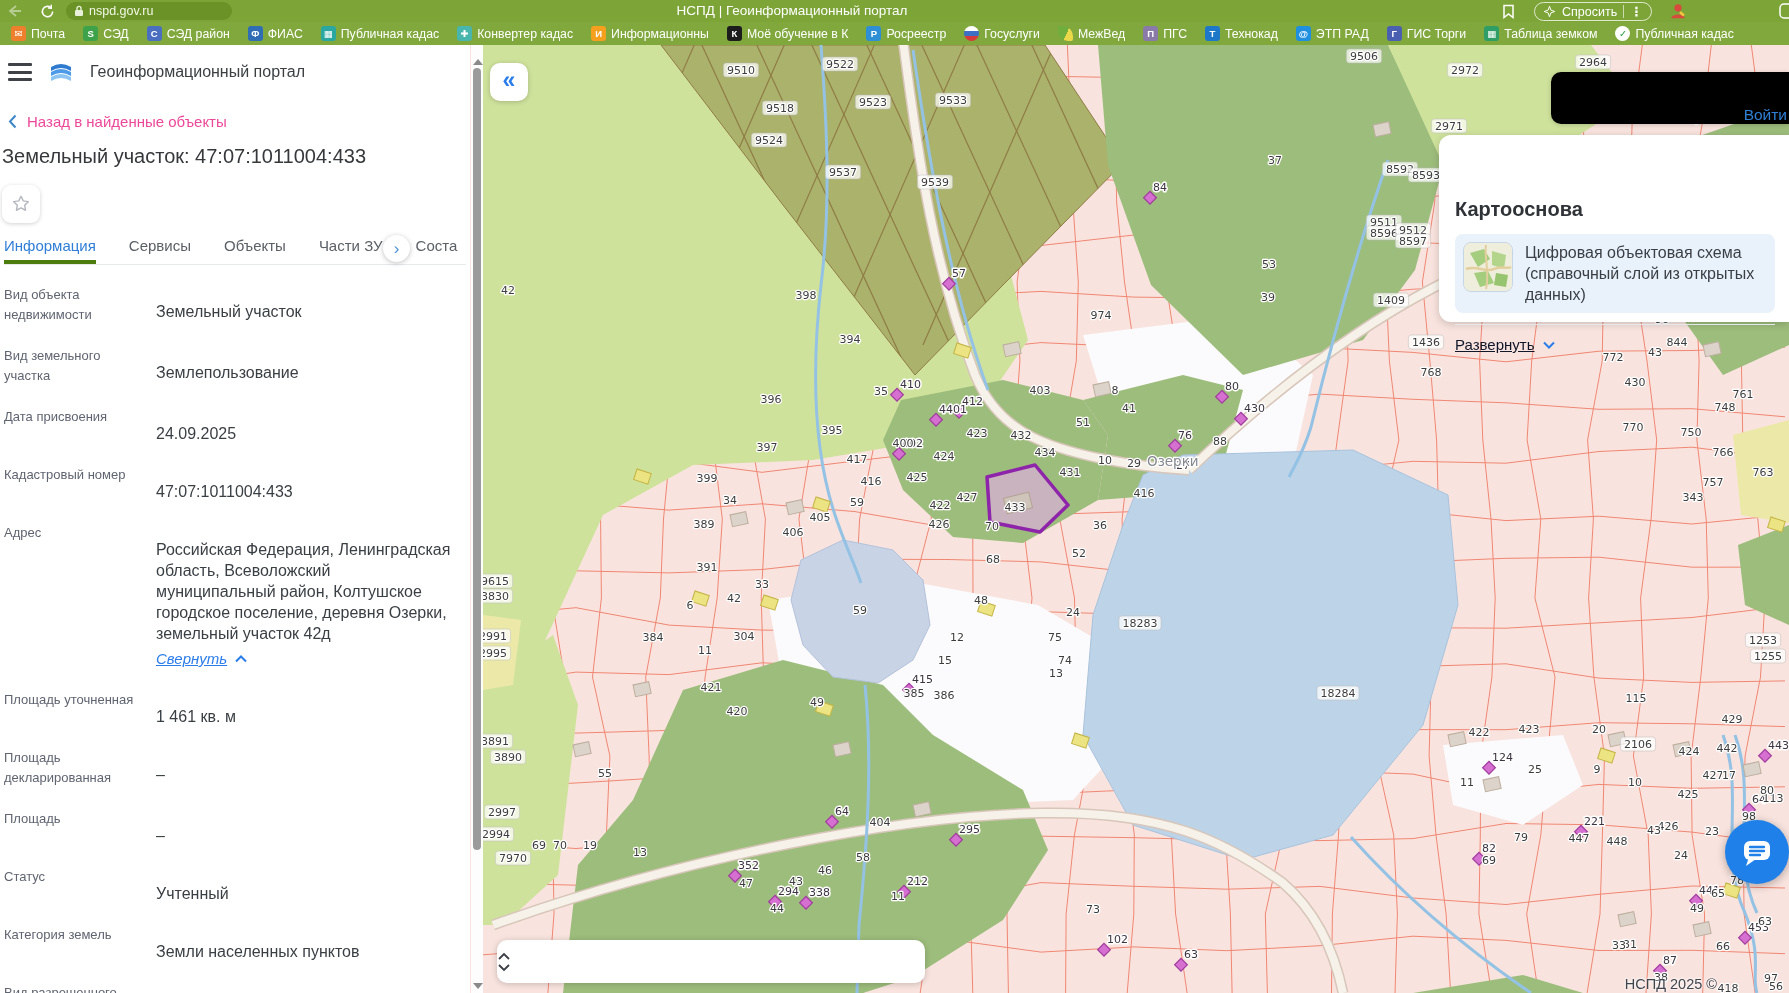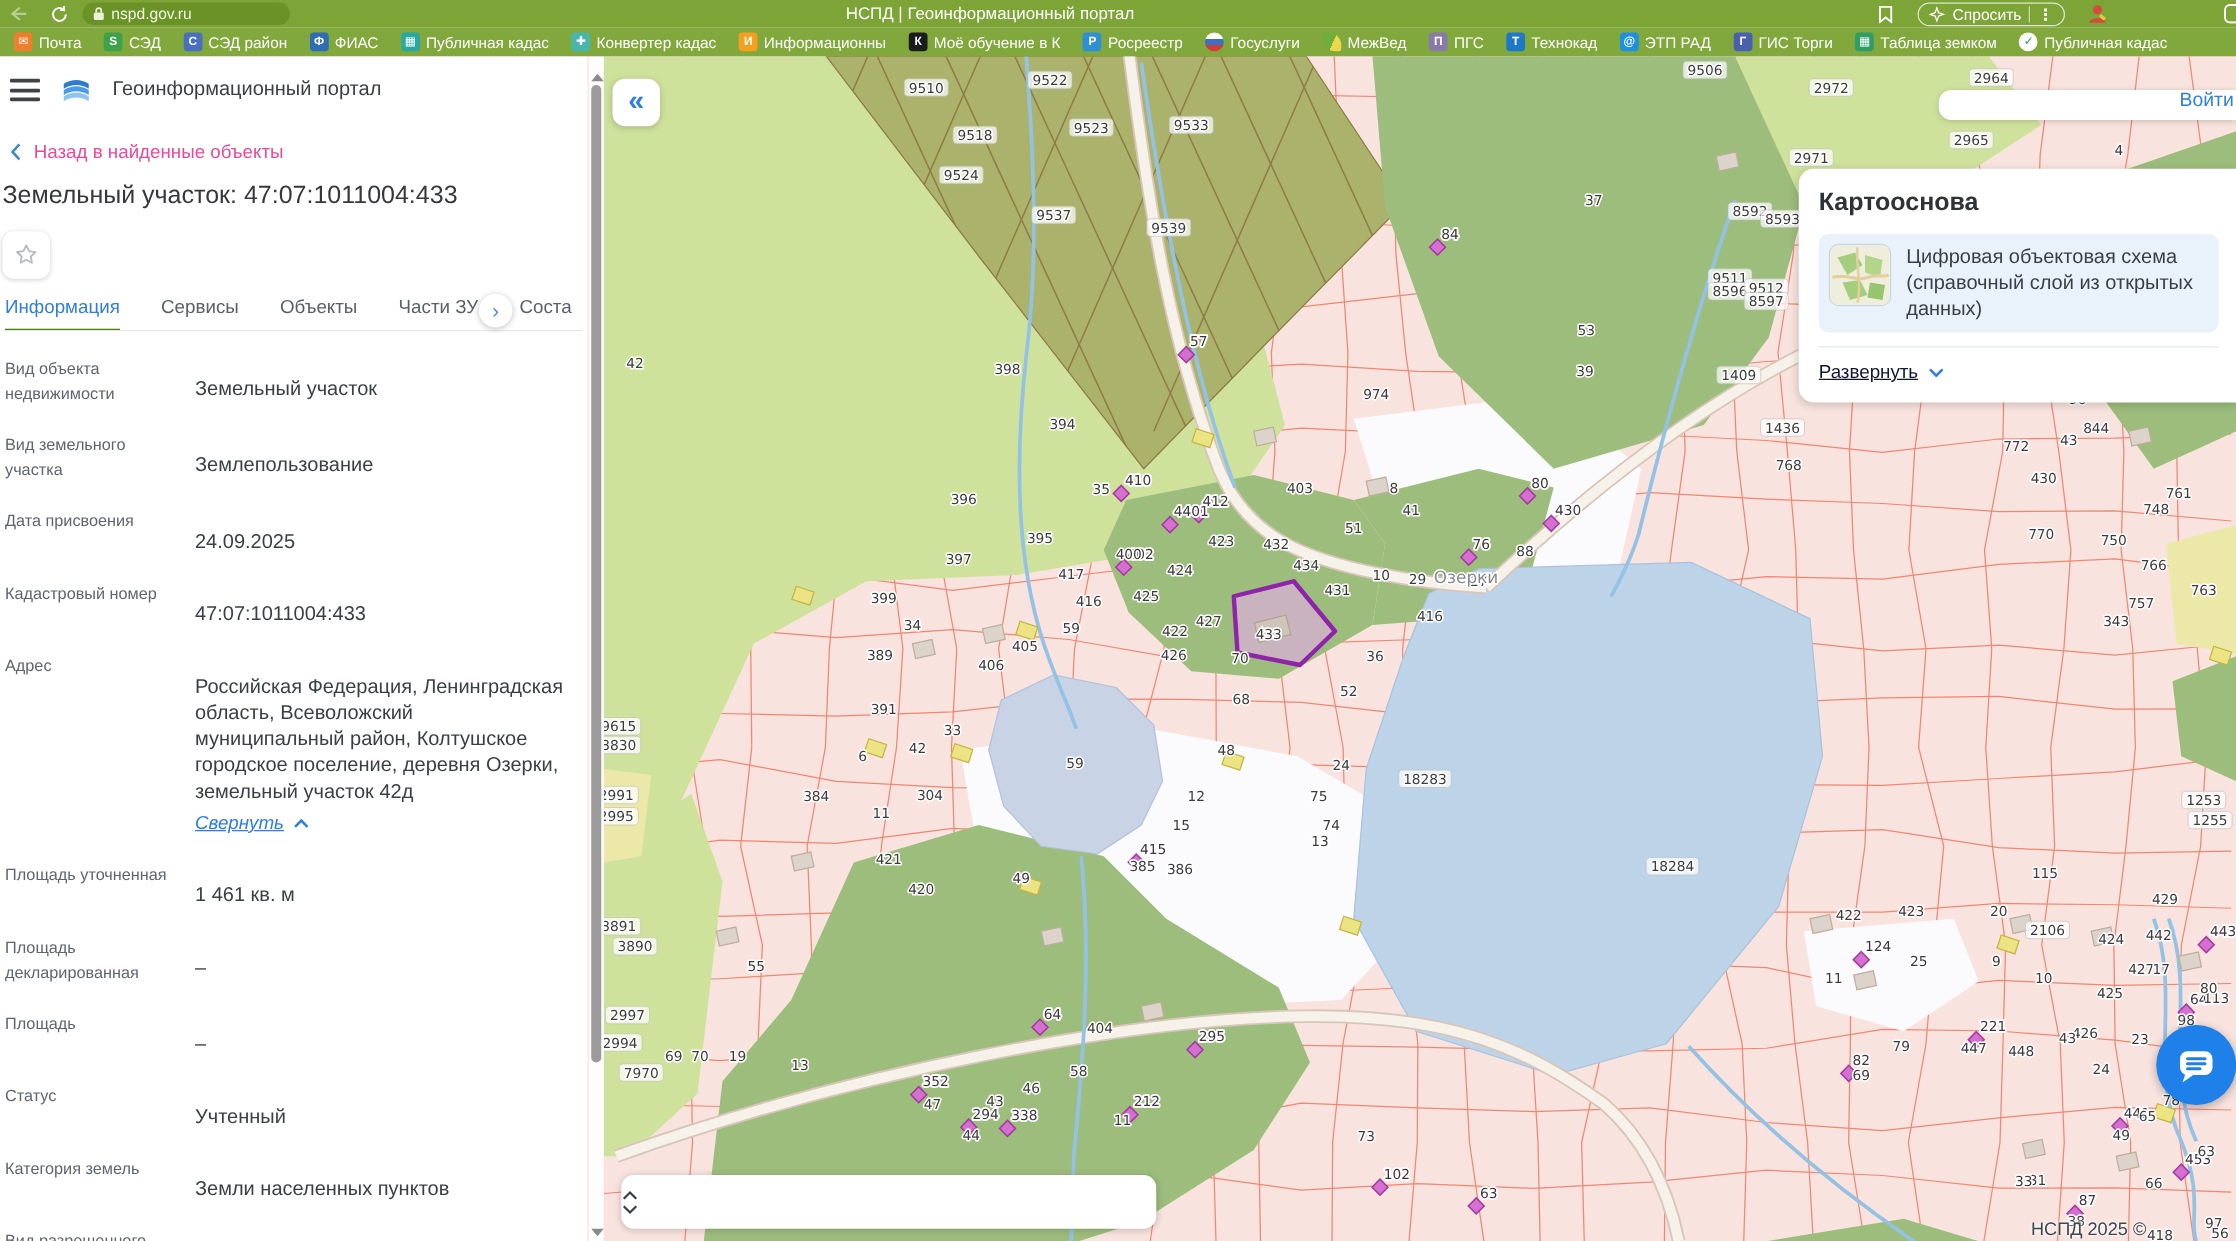--- a/index.html
+++ b/index.html
@@ -23,45 +23,45 @@
   #app-head{position:absolute;left:8px;top:14px;display:flex;align-items:center;gap:16px;}
   #hamburger{width:24px;height:18px;display:flex;flex-direction:column;justify-content:space-between;cursor:pointer;}
   #hamburger span{display:block;height:3px;background:#3f4347;border-radius:1px;}
   #app-title{font-size:16px;color:#3c4043;}
   #back-link{position:absolute;left:8px;top:68px;display:flex;align-items:center;gap:10px;color:#ec4899;font-size:15px;cursor:pointer;}
   #obj-title{position:absolute;left:2px;top:100px;font-size:20px;color:#36383b;}
   #fav-btn{position:absolute;left:2px;top:140px;width:38px;height:38px;border-radius:9px;background:#fff;
     box-shadow:0 1px 4px rgba(0,0,0,.18);display:flex;align-items:center;justify-content:center;cursor:pointer;}
   #tabs{position:absolute;left:4px;top:192px;width:462px;height:27px;display:flex;gap:33px;border-bottom:1px solid #e7e9ec;overflow:hidden;}
   .tab{font-size:15px;color:#5b6066;white-space:nowrap;cursor:pointer;padding-bottom:9px;}
-  .tab.active{color:#2f7ed8;border-bottom:1px solid #4d7c0f;}
+  .tab.active{color:#2f7ed8;border-bottom:4px solid #4d7c0f;}
   #tab-scroll{position:absolute;left:383px;top:190px;width:27px;height:27px;border-radius:50%;background:#fff;
     box-shadow:0 1px 5px rgba(0,0,0,.25);display:flex;align-items:center;justify-content:center;
     color:#4a90d9;font-size:17px;cursor:pointer;z-index:5;}
   #fields{position:absolute;left:4px;top:240px;width:450px;}
   .frow{display:grid;grid-template-columns:136px 1fr;column-gap:16px;margin-bottom:21px;}
   .flabel{font-size:13px;line-height:20px;color:#5f6470;}
   .fvalue{font-size:16px;line-height:21px;color:#3a3f44;margin-top:16px;}
   .collapse-link{margin-top:4px;display:flex;align-items:center;gap:8px;color:#2b7de9;font-size:15px;cursor:pointer;}
   .collapse-link u{text-decoration:underline;font-style:italic;}
   
   #sb-scroll{position:absolute;left:471px;top:45px;width:12px;height:948px;background:#fdfdfd;z-index:31;}
   #sb-thumb{position:absolute;left:2px;top:23px;width:8px;height:782px;background:#9b9b9b;border-radius:4px;cursor:pointer;}
   .sb-arrow{position:absolute;left:2px;width:0;height:0;border-left:5px solid transparent;border-right:5px solid transparent;}
   
   #map{position:absolute;left:483px;top:45px;width:1306px;height:948px;z-index:10;}
   #collapse-btn{position:absolute;left:7px;top:18px;width:38px;height:38px;background:#fff;border-radius:10px;
     box-shadow:0 1px 5px rgba(0,0,0,.2);display:flex;align-items:center;justify-content:center;
     color:#2b7de9;font-size:23px;font-weight:bold;cursor:pointer;z-index:20;padding-bottom:4px;box-sizing:border-box;}
-  #login-bar{position:absolute;right:0;top:27px;width:238px;height:24px;background:#ffffff;border-radius:10px 0 0 10px;
-    box-shadow:0 1px 5px rgba(0,0,0,.18);display:flex;align-items:flex-start;justify-content:flex-end;z-index:20;}
+  #login-bar{position:absolute;right:0;top:27px;width:238px;height:52px;background:#000000;border-radius:10px 0 0 10px;
+    box-shadow:0 1px 5px rgba(0,0,0,.18);display:flex;align-items:flex-end;justify-content:flex-end;z-index:20;}
   #login-bar span{color:#2f80d6;font-size:15.5px;padding-right:2px;cursor:pointer;}
   #basemap-panel{position:absolute;right:0;top:90px;width:350px;height:187px;background:#fff;border-radius:12px 0 0 12px;
     box-shadow:0 2px 8px rgba(0,0,0,.18);z-index:21;padding:16px 14px 0 16px;box-sizing:border-box;}
-  #basemap-title{font-size:20px;font-weight:600;color:#2f3337;}
+  #basemap-title{font-size:20px;font-weight:600;color:#2f3337;margin-top:47px;}
   #layer-card{margin-top:13px;background:#e9f2fb;border-radius:8px;padding:8px;display:flex;gap:12px;align-items:flex-start;}
   #layer-thumb{width:48px;height:48px;border-radius:8px;border:1px solid #c7d6e6;overflow:hidden;flex:0 0 48px;background:#f0edda;}
   #layer-desc{font-size:16px;line-height:21px;color:#3a3f45;}
   #panel-divider{margin-top:11px;border-top:1px solid #e4e7ea;}
   #expand-link{margin-top:11px;display:flex;align-items:center;gap:8px;color:#0f172a;font-size:15px;cursor:pointer;}
   #expand-link u{text-decoration:underline;}
   #legend-bar{position:absolute;left:14px;top:895px;width:428px;height:43px;background:#fff;border-radius:10px;
     box-shadow:0 1px 6px rgba(0,0,0,.2);display:flex;align-items:center;z-index:20;cursor:pointer;}
   #legend-bar span{font-size:17px;color:#33373c;margin-left:22px;flex:1;}
   #legend-chevrons{margin-right:16px;}

